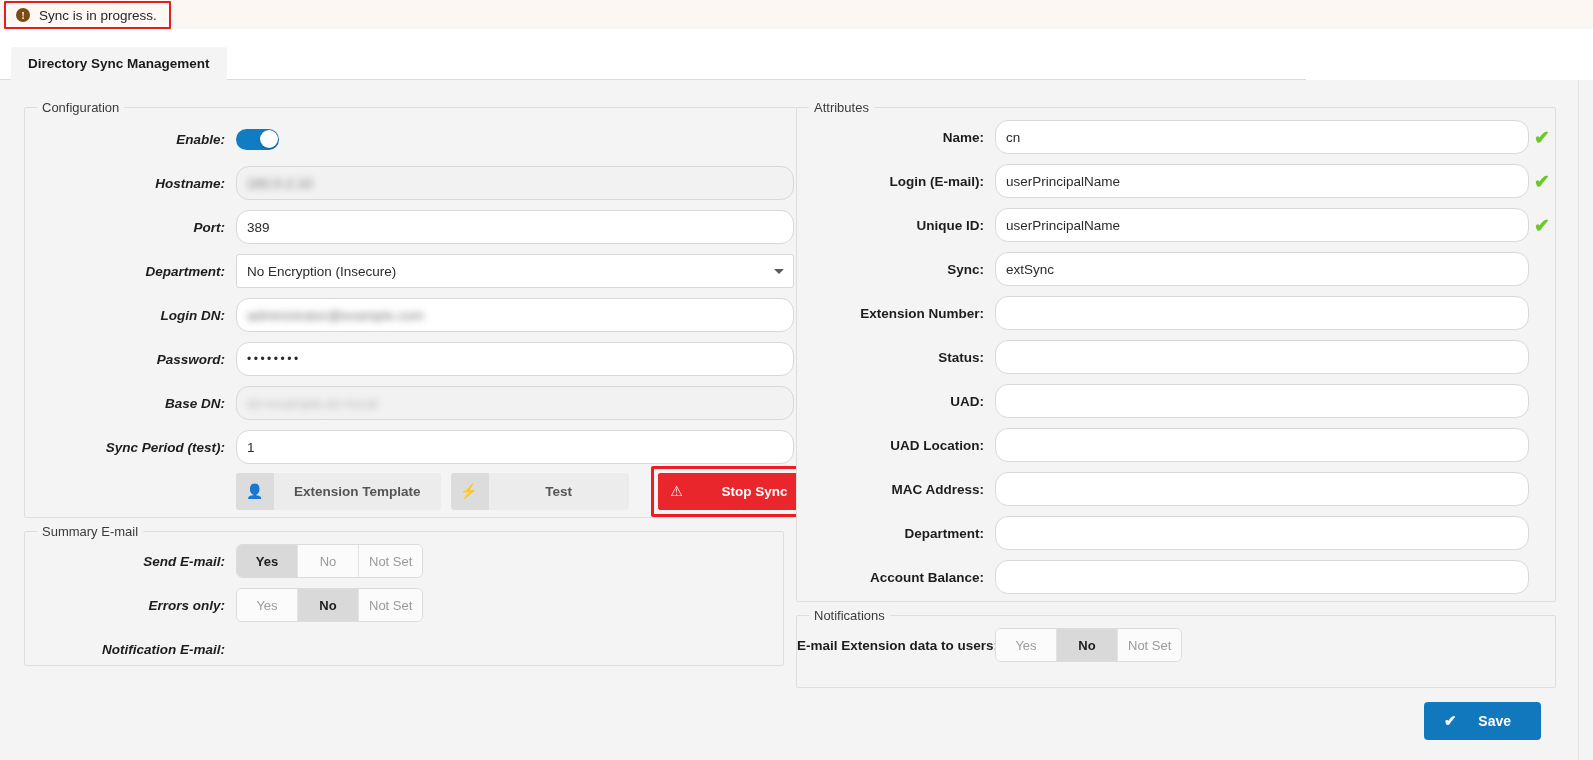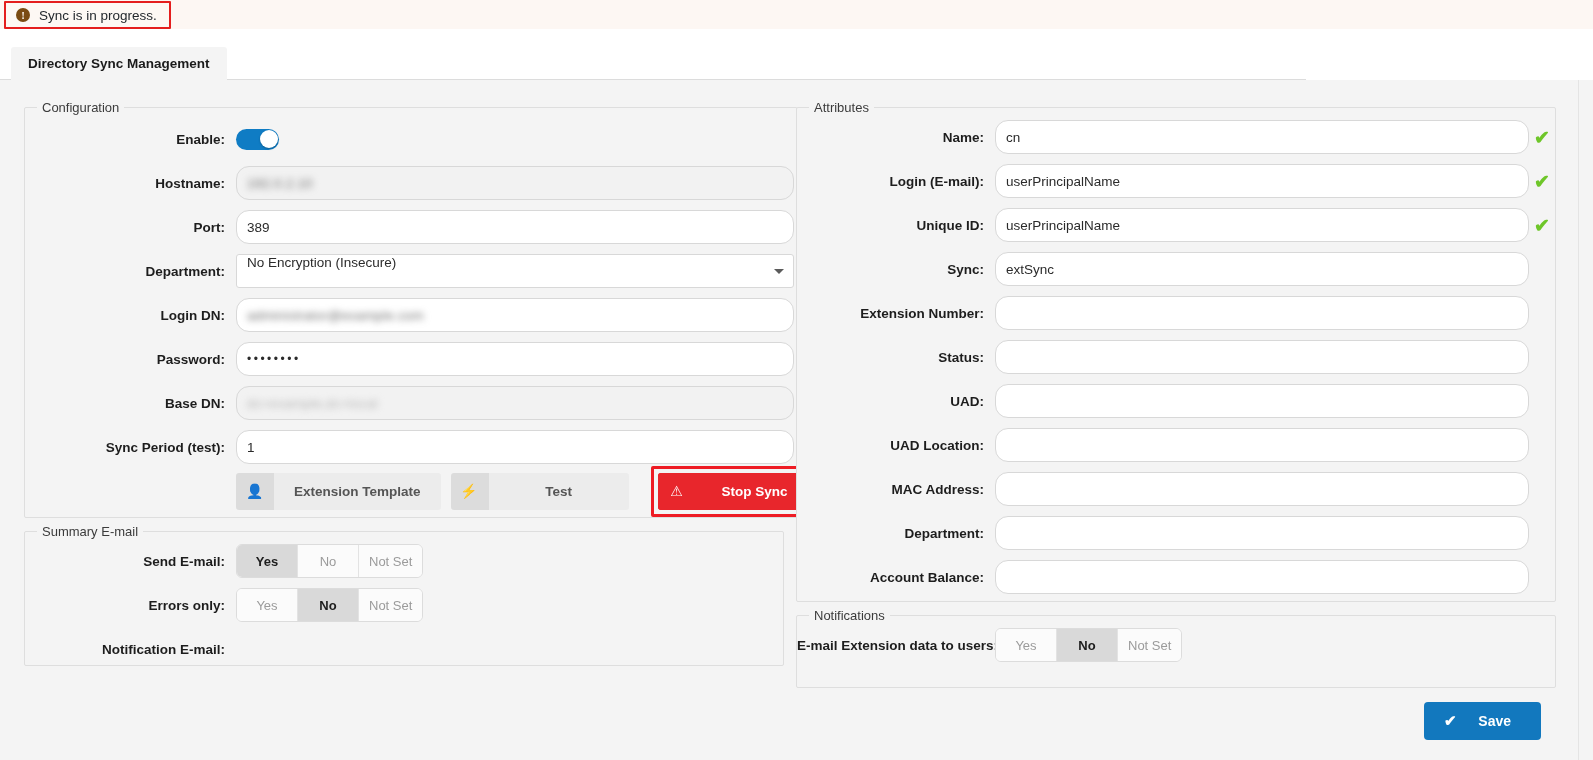--- a/index.html
+++ b/index.html
@@ -103,21 +103,21 @@
     height: 44px;
     padding: 0 0 0 0;
   }
   .row .lbl {
     font-size: 13.5px; font-weight: bold; color: #1d1d1d;
     text-align: right;
     white-space: nowrap;
     padding-right: 11px;
   }
   #panel-configuration .row .lbl,
-  #panel-summary .row .lbl { width: 211px; }
+  #panel-summary .row .lbl { width: 211px; font-style: italic; }
   #panel-attributes .row .lbl { width: 198px; }
   #panel-notifications .row .lbl { width: 198px; }
 
   .ctl { flex: 1 1 auto; display: flex; align-items: center; }
 
   
   .tf {
     height: 34px; width: 100%;
     border: 1px solid #d8d8d8;
     border-radius: 13px;
@@ -144,21 +144,21 @@
   .pw-dots { letter-spacing: 2.5px; font-size: 12px; color: #2b2b2b; }
 
   
   .sel-wrap { position: relative; width: 100%; }
   .sel {
     height: 34px; width: 100%;
     border: 1px solid #d8d8d8; border-radius: 3px;
     background: #ffffff;
     font-size: 13.5px; color: #2b2b2b;
     padding: 0 26px 0 10px;
-    display: flex; 
+    display: flex; align-items: center;
   }
   .caret {
     position: absolute; right: 10px; top: 50%;
     margin-top: -2px;
     width: 0; height: 0;
     border-left: 5px solid transparent;
     border-right: 5px solid transparent;
     border-top: 5px solid #5b5b5b;
   }
 

